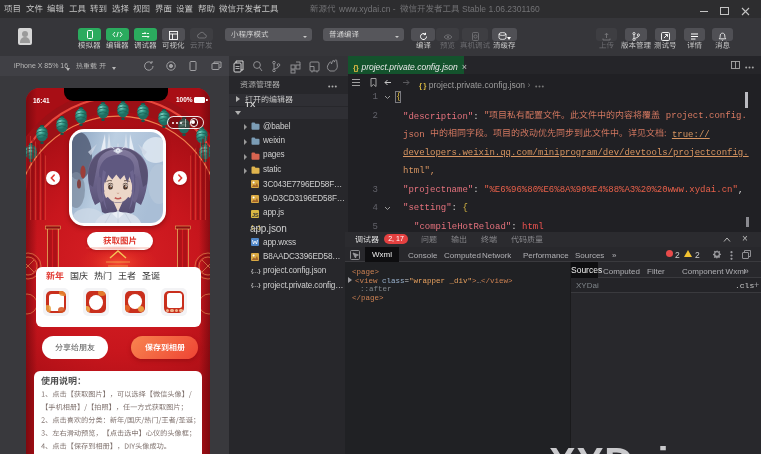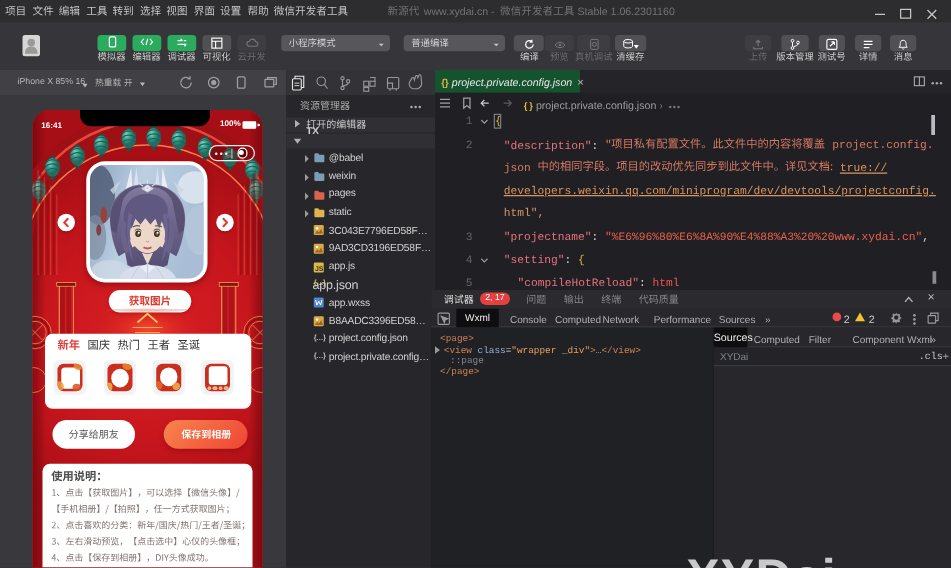--- a/index.html
+++ b/index.html
@@ -1015,21 +1015,21 @@
     <circle cx="1.5" cy="7.8" r="1.1" fill="#9a9a9e"></circle>
   </svg>
 <svg class="a" style="left:742px;top:250px" width="9" height="9" viewBox="0 0 9 9" fill="none" stroke="#9a9a9e" stroke-width="0.9">
     <rect x="0.5" y="2.5" width="6" height="6" rx="0.5"></rect>
     <path d="M2.5 2.5v-2h6v6h-2"></path>
   </svg>
 <div class="a" style="left:345px;top:262px;width:225px;height:192px;background:#202124"></div>
 <div class="a" style="left:352px;top:268px;font-family:'Liberation Mono',monospace;font-size:7.5px;line-height:8.5px;color:#cc8152">&lt;page&gt;</div>
 <div class="a" style="left:348px;top:277px;width:0;height:0;border-left:4px solid #9a9a9e;border-top:3px solid transparent;border-bottom:3px solid transparent"></div>
 <div class="a" style="left:355px;top:276.5px;font-family:'Liberation Mono',monospace;font-size:7.5px;line-height:8.5px;white-space:nowrap"><span style="color:#cc8152">&lt;view</span> <span style="color:#9bb4d0">class</span><span style="color:#d4d4d4">=</span><span style="color:#e8a15e">"wrapper _div"</span><span style="color:#cc8152">&gt;</span><span style="color:#9a9a9e">…</span><span style="color:#cc8152">&lt;/view&gt;</span></div>
-<div class="a" style="left:360px;top:285px;font-family:'Liberation Mono',monospace;font-size:7.5px;line-height:8.5px;color:#80868b">::page</div>
+<div class="a" style="left:360px;top:285px;font-family:'Liberation Mono',monospace;font-size:7.5px;line-height:8.5px;color:#80868b">::after</div>
 <div class="a" style="left:352px;top:293.5px;font-family:'Liberation Mono',monospace;font-size:7.5px;line-height:8.5px;color:#cc8152">&lt;/page&gt;</div>
 <div class="a" style="left:570px;top:262px;width:191px;height:192px;background:#28282c;border-left:1px solid #1a1a1c"></div>
 <div class="a" style="left:571px;top:262px;width:190px;height:16px;background:#28282c;border-bottom:1px solid #3a3a3e"></div>
 <div class="a" style="left:571px;top:262px;width:27px;height:16px;background:#0e0e10;text-align:center;line-height:16px;font-size:8.5px;color:#eee">Sources</div>
 <div class="a" style="left:603px;top:266.5px;font-size:8px;color:#b0b0b4">Computed</div>
 <div class="a" style="left:647px;top:266.5px;font-size:8px;color:#b0b0b4">Filter</div>
 <div class="a" style="left:682px;top:266.5px;font-size:8px;color:#b0b0b4">Component Wxml</div>
 <div class="a" style="left:744px;top:266px;font-size:8.5px;color:#b0b0b4">»</div>
 <div class="a" style="left:571px;top:278px;width:190px;height:15px;background:#242428;border-bottom:1px solid #3a3a3e"></div>
 <div class="a" style="left:576px;top:281px;font-size:8px;color:#80868b">XYDai</div>

